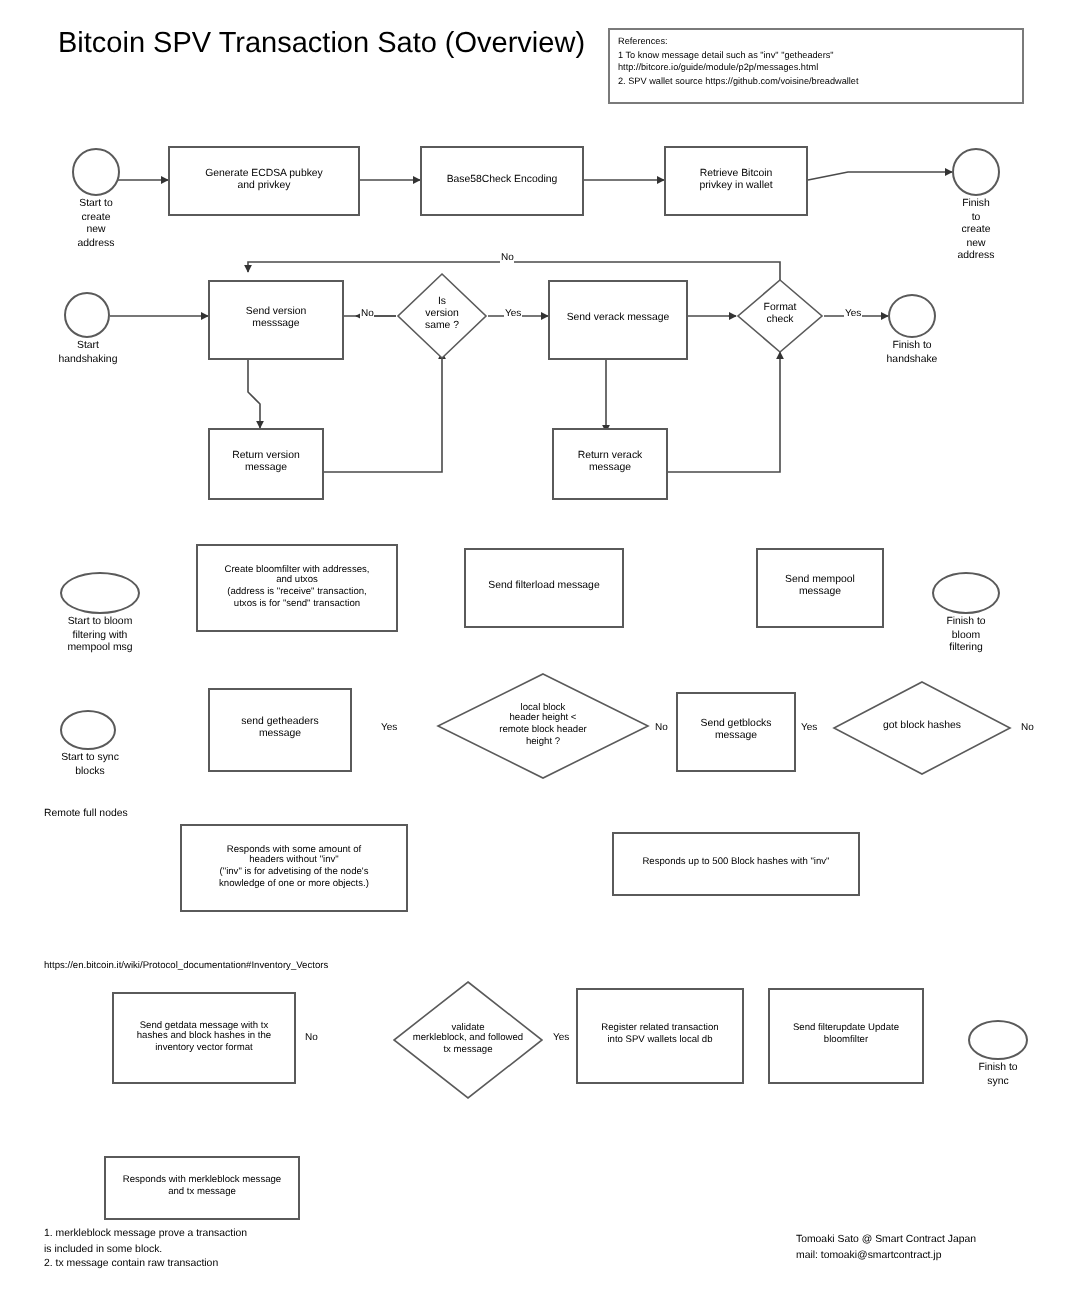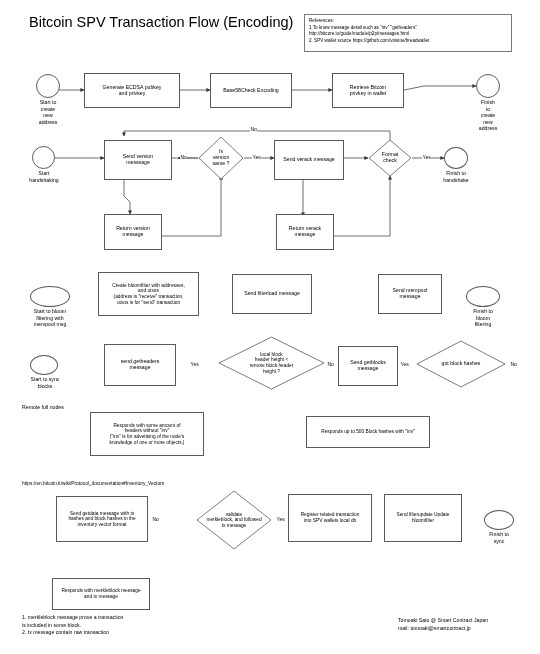--- a/index.html
+++ b/index.html
@@ -133,21 +133,21 @@
     font-size: 5.2px;
     line-height: 1.45;
     white-space: pre-line;
   }
 </style>
 </head>
 <body>
 
 <div id="canvas">
 
-  <div id="page-title">Bitcoin SPV Transaction Flow (Encoding)</div>
+  <div id="page-title">Bitcoin SPV Transaction Sato (Overview)</div>
 
   <div id="references-box">References:
 1 To know message detail such as "inv" "getheaders"
 http://bitcore.io/guide/module/p2p/messages.html
 2. SPV wallet source   https://github.com/voisine/breadwallet</div>
 
   
   <svg class="edges" viewBox="0 0 540 654">
     <defs>
       <marker id="arrow" viewBox="0 0 10 10" refX="9" refY="5" markerWidth="5" markerHeight="5" orient="auto-start-reverse">

